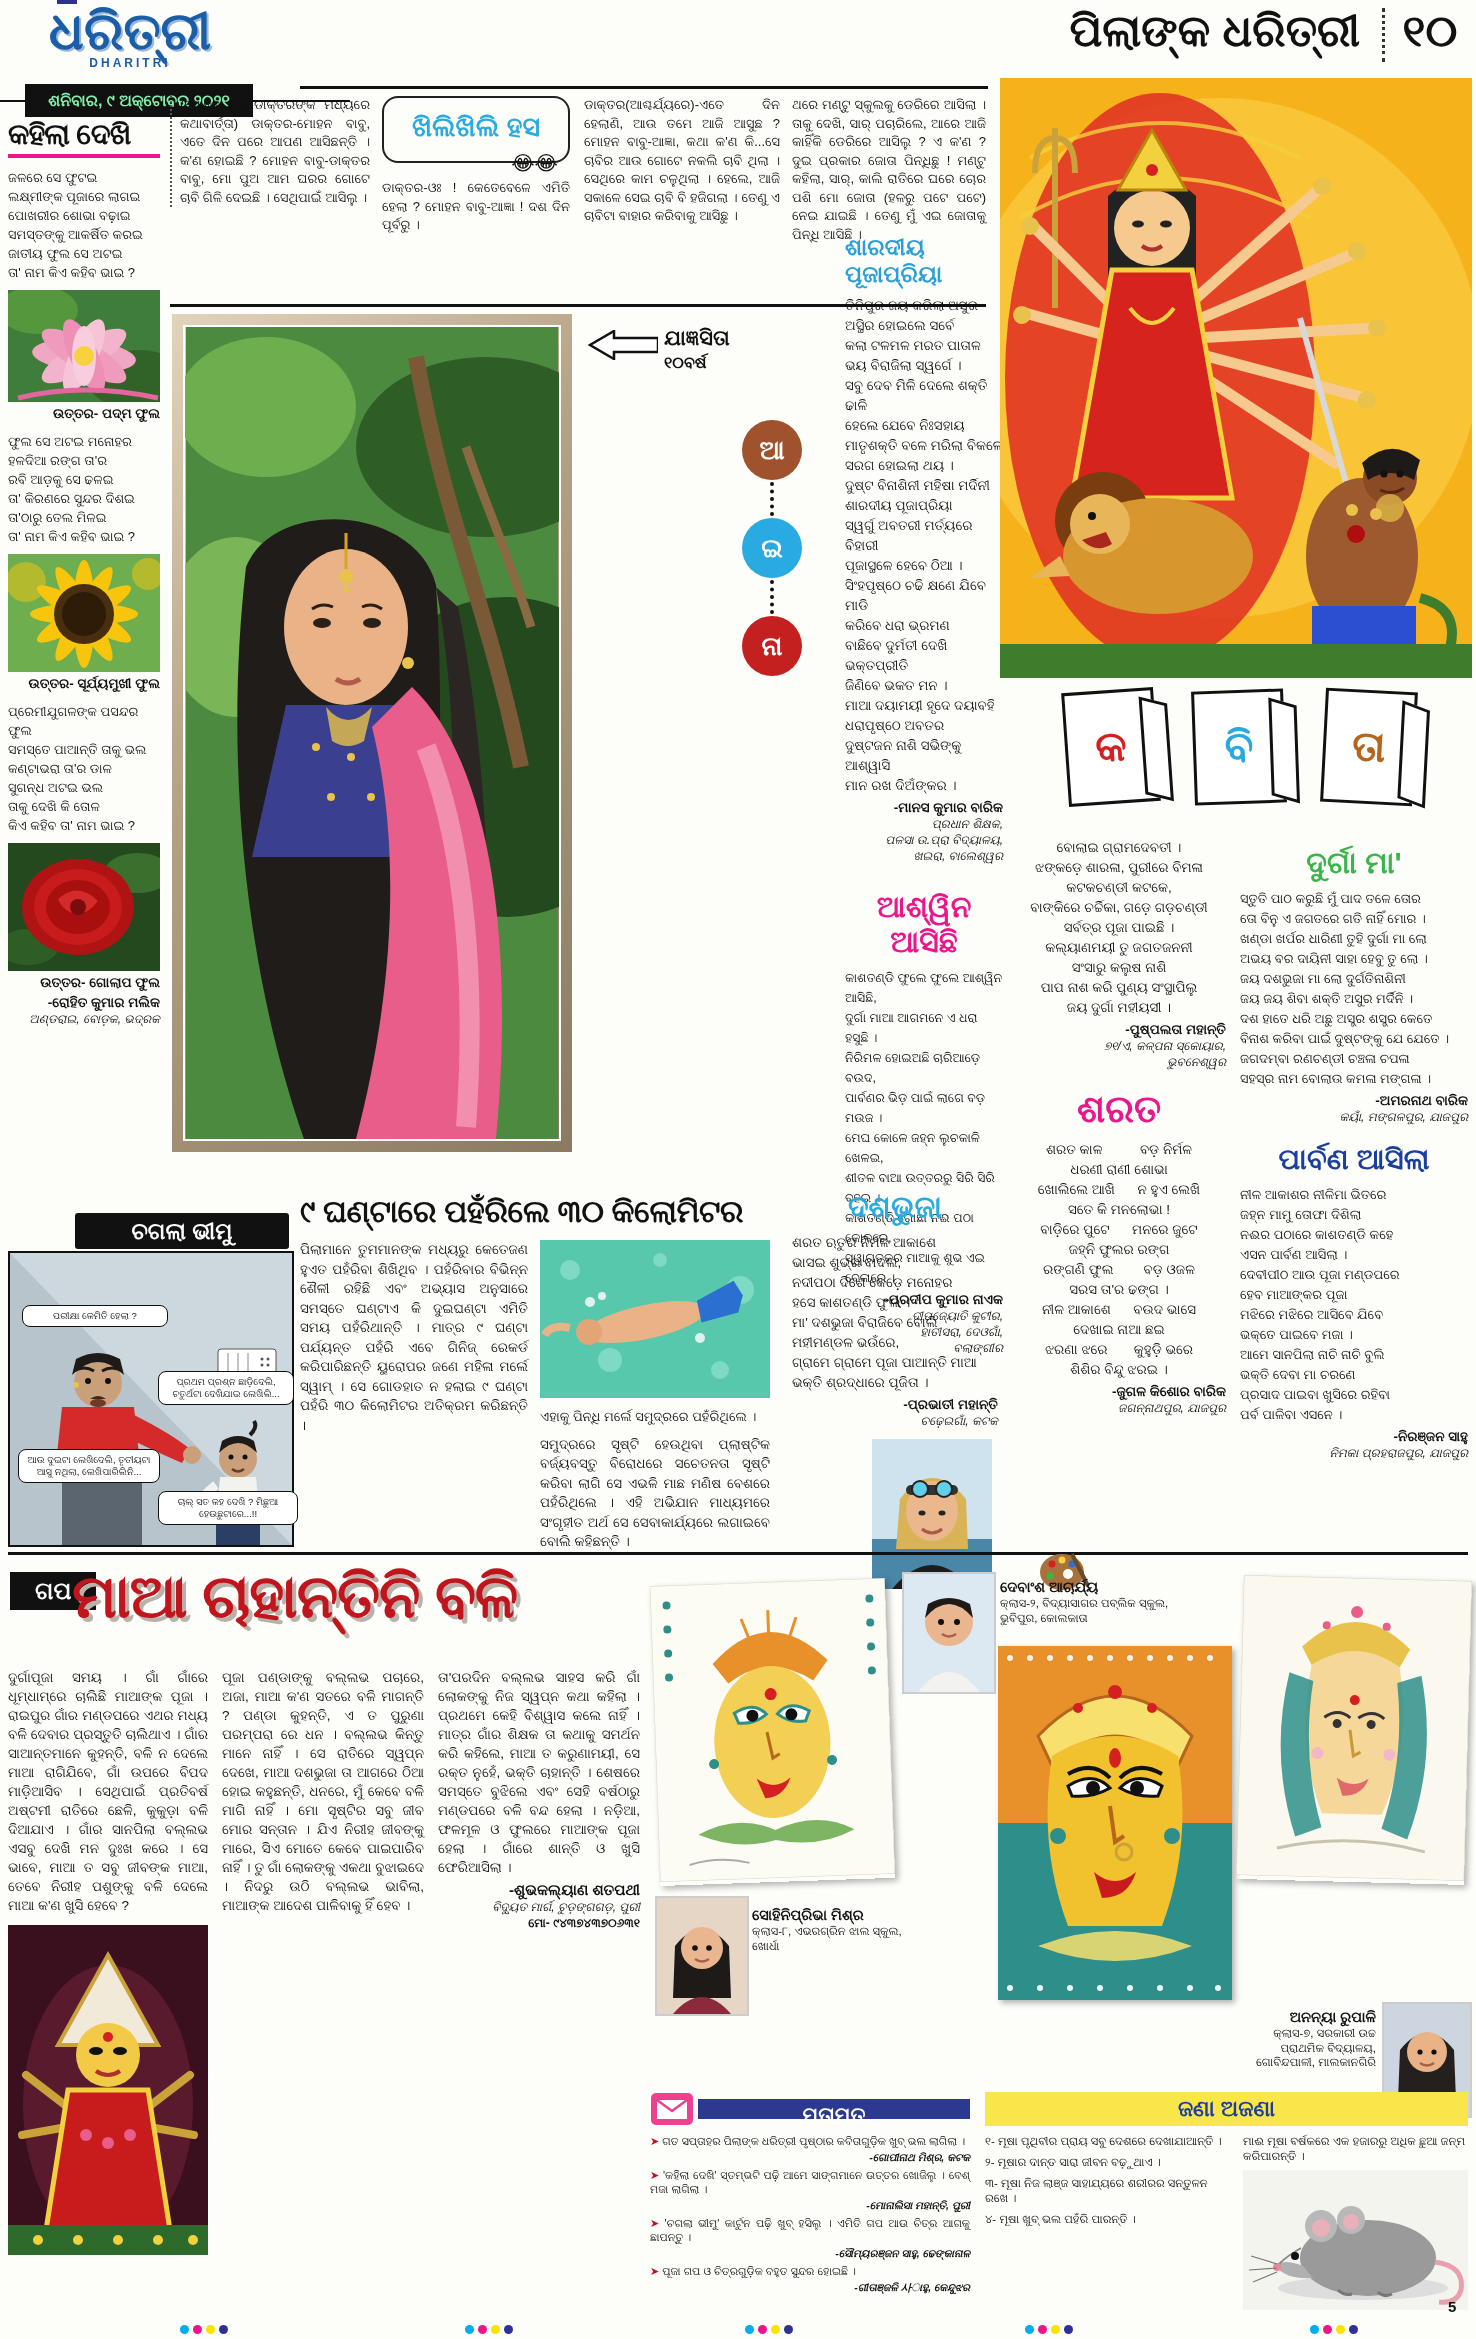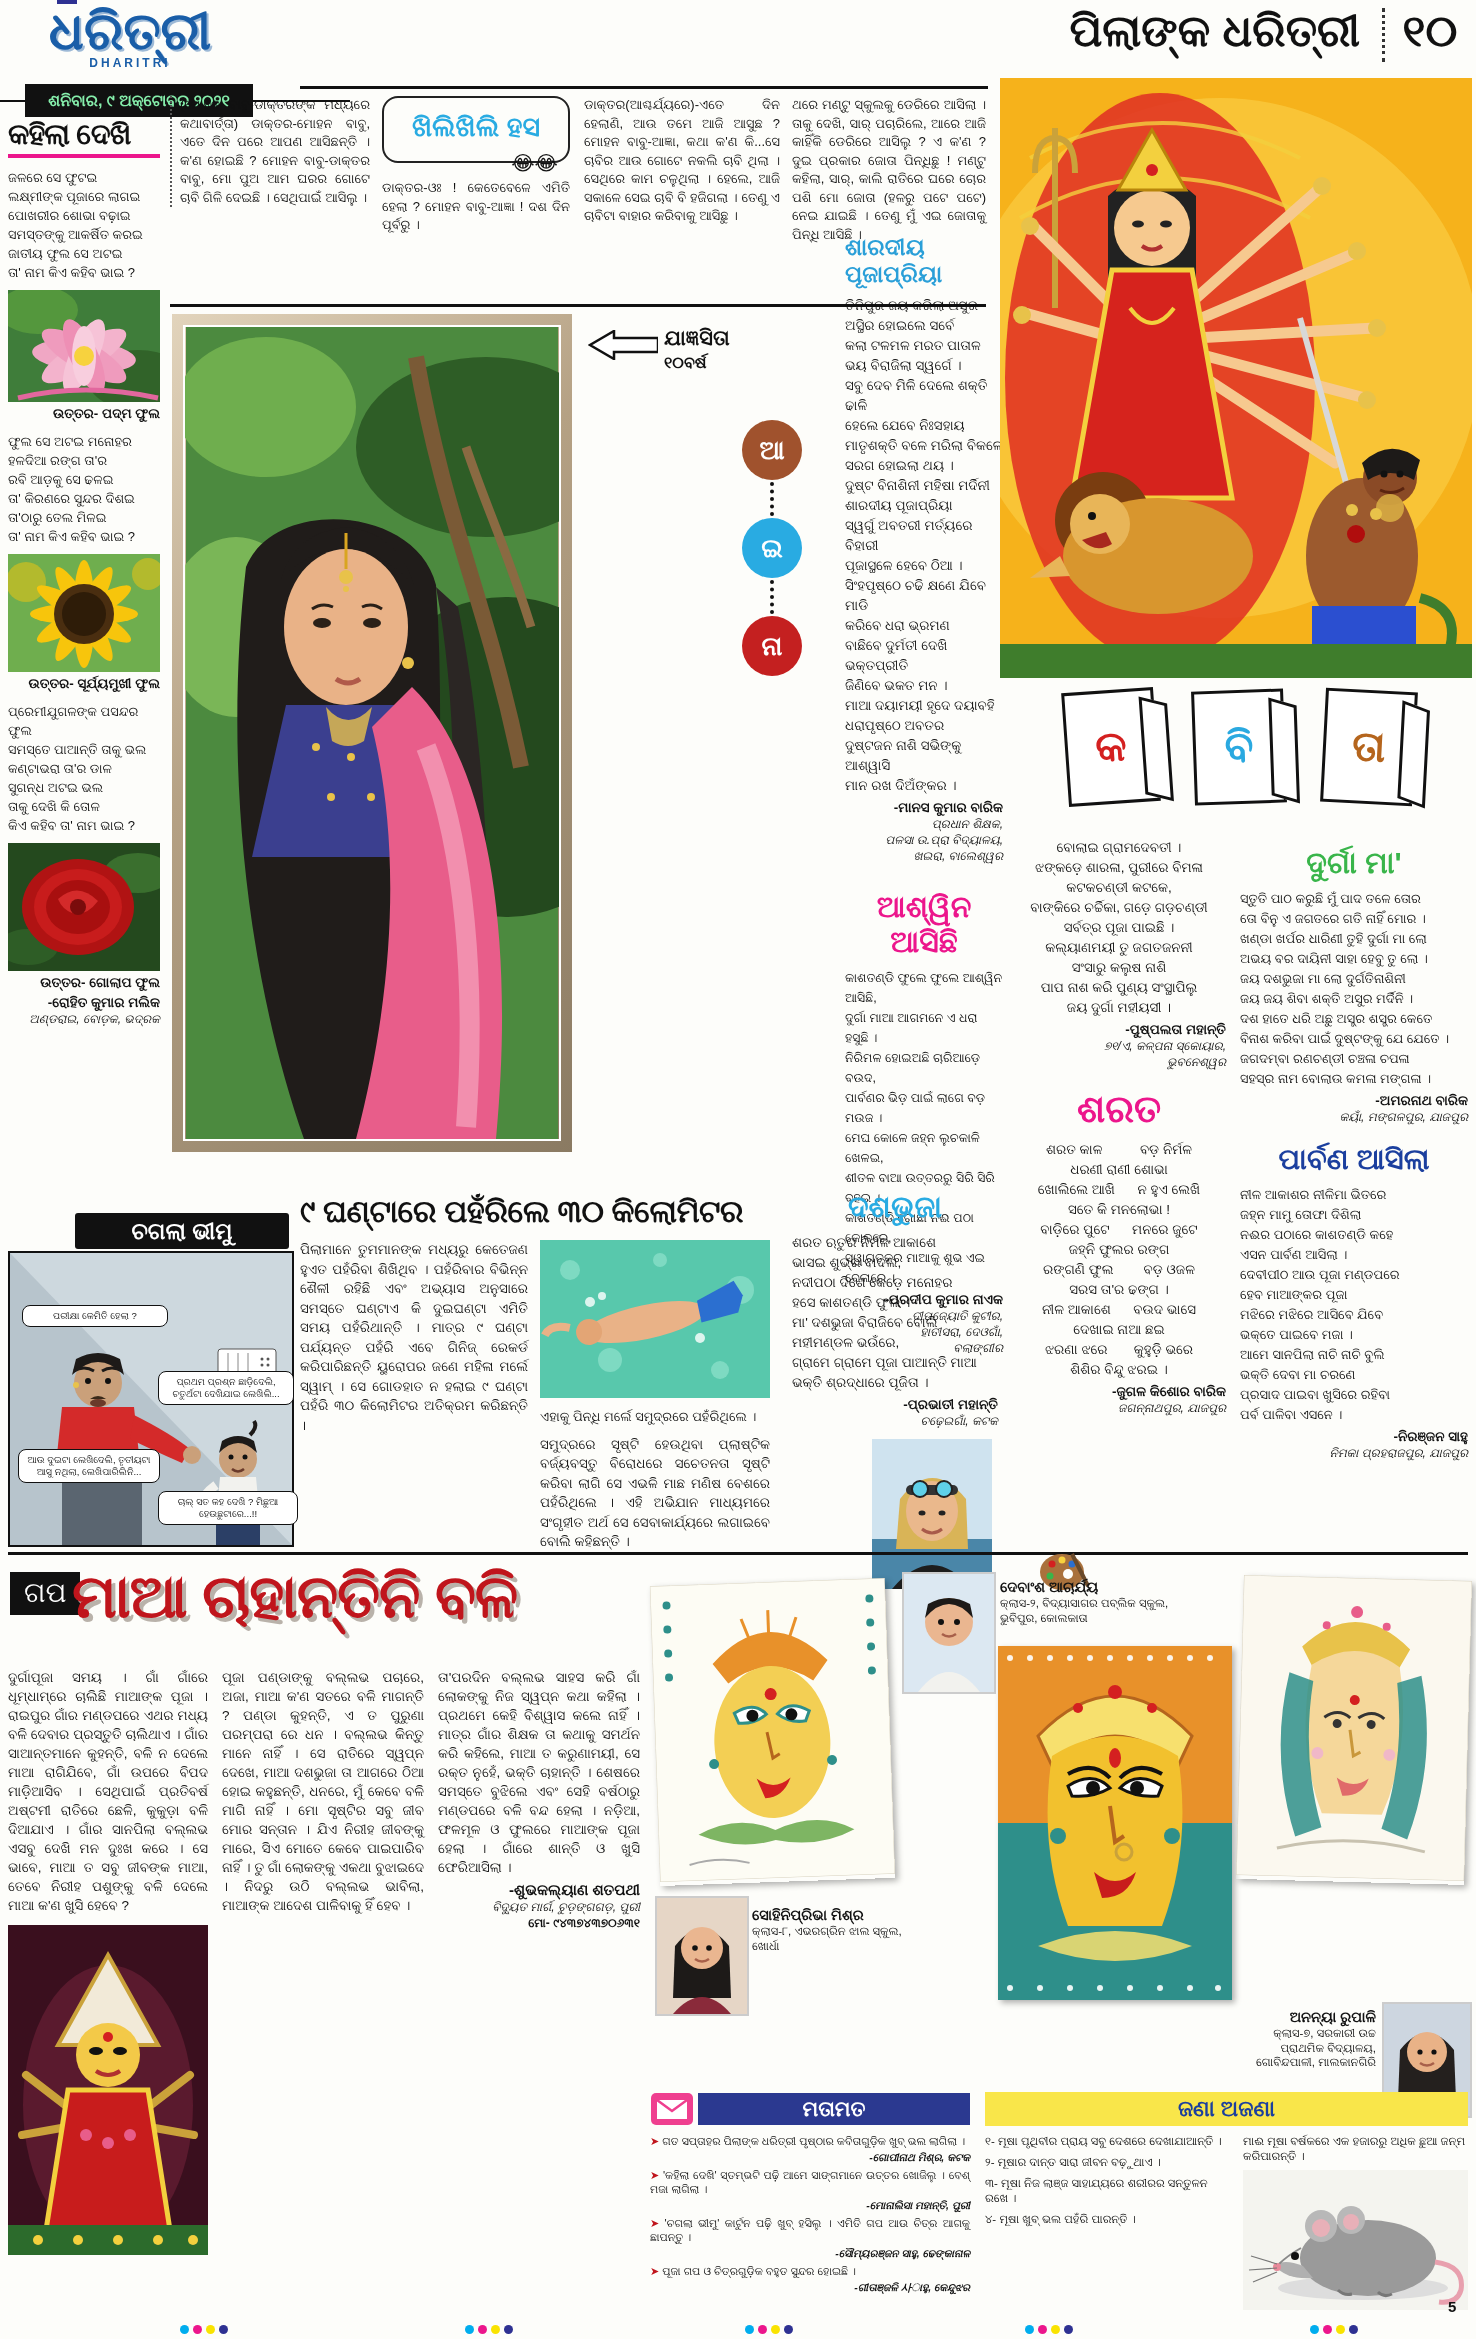--- a/index.html
+++ b/index.html
@@ -473,21 +473,21 @@
       <circle cx="186" cy="260" r="6" fill="#caa07a"></circle>
     </svg>
     <div class="bubble" style="left:12px;top:52px;width:132px;">ପରୀକ୍ଷା କେମିତି ହେଲା ?</div>
     <div class="bubble" style="left:148px;top:118px;width:122px;">ପ୍ରଥମ ପ୍ରଶ୍ନ ଛାଡ଼ିଦେଲି, ଚତୁର୍ଥଟା ଦେଖିଯାଇ ଲେଖିଲି...</div>
     <div class="bubble" style="left:8px;top:196px;width:128px;">ଆଉ ଦୁଇଟା ଲେଖିଦେଲି, ତୃତୀୟଟା ଆସୁ ନଥିଲା, ଲେଖିପାରିଲିନି...</div>
     <div class="bubble" style="left:148px;top:238px;width:126px;">ଚାଲ୍ ସତ କହ ଦେଖି ? ମିଛୁଆ ହେଉଛୁଟାରେ...!!</div>
   </div>
 
   <div class="abs rule" style="left:8px;top:1552px;width:1460px;height:3px;"></div>
 
-  <div class="abs" style="left:10px;top:1572px;background:#111;color:#fff;font-size:28px;font-weight:normal;padding:5px 14px;">ଗପ</div>
+  <div class="abs" style="left:10px;top:1572px;background:#111;color:#fff;font-size:24px;font-weight:bold;padding:5px 25px;">ଗପ</div>
   <div class="abs" style="left:72px;top:1562px;width:580px;font-size:60px;font-weight:bold;color:#c0151c;text-shadow:4px 4px 0 #b9b2aa;letter-spacing:-1px;">ମାଆ ଚାହାନ୍ତିନି ବଳି</div>
 
   <div class="abs" style="left:8px;top:1668px;width:200px;">
     <div class="body-txt" style="font-size:13.5px;line-height:19px;">ଦୁର୍ଗାପୂଜା ସମୟ । ଗାଁ ଗାଁରେ ଧୂମ୍‌ଧାମ୍‌ରେ ଚାଲିଛି ମାଆଙ୍କ ପୂଜା । ରାଇପୁର ଗାଁର ମଣ୍ଡପରେ ଏଥର ମଧ୍ୟ ବଳି ଦେବାର ପ୍ରସ୍ତୁତି ଚାଲିଥାଏ । ଗାଁର ସାଆନ୍ତମାନେ କୁହନ୍ତି, ବଳି ନ ଦେଲେ ମାଆ ରାଗିଯିବେ, ଗାଁ ଉପରେ ବିପଦ ମାଡ଼ିଆସିବ । ସେଥିପାଇଁ ପ୍ରତିବର୍ଷ ଅଷ୍ଟମୀ ରାତିରେ ଛେଳି, କୁକୁଡ଼ା ବଳି ଦିଆଯାଏ । ଗାଁର ସାନପିଲା ବଲ୍ଲଭ ଏସବୁ ଦେଖି ମନ ଦୁଃଖ କରେ । ସେ ଭାବେ, ମାଆ ତ ସବୁ ଜୀବଙ୍କ ମାଆ, ତେବେ ନିରୀହ ପଶୁଙ୍କୁ ବଳି ଦେଲେ ମାଆ କ'ଣ ଖୁସି ହେବେ ?</div>
     <svg width="200" height="330" viewBox="0 0 200 330" style="margin-top:10px;">
       <rect width="200" height="330" fill="#3a0f1e"></rect>
       <ellipse cx="100" cy="180" rx="85" ry="140" fill="#5a1a2e"></ellipse>
       <path d="M100,30 L150,120 L50,120Z" fill="#f2ead8" stroke="#caa23a" stroke-width="4"></path>
       <circle cx="100" cy="130" r="32" fill="#f3c948"></circle>
       <ellipse cx="88" cy="126" rx="7" ry="4" fill="#111"></ellipse>
@@ -690,21 +690,21 @@
     <path d="M14,112 Q43,80 72,112Z" fill="#e06a9a"></path>
   </svg>
 
   <div class="abs" style="left:650px;top:2092px;width:320px;">
     <div style="display:flex;align-items:center;">
       <svg width="44" height="34" viewBox="0 0 44 34">
         <rect x="1" y="1" width="42" height="32" rx="5" fill="#ef3f8f"></rect>
         <rect x="7" y="8" width="30" height="19" fill="#fff"></rect>
         <path d="M7,8 L22,19 L37,8" stroke="#ef3f8f" stroke-width="2.5" fill="none"></path>
       </svg>
-      <div style="flex:1;background:#2b3990;color:#fff;font-size:21px;font-weight:bold;text-align:center;height:32px;line-height:32px;margin-left:4px;">ମତାମତ</div>
+      <div style="flex:1;background:#2b3990;color:#fff;font-size:21px;font-weight:bold;text-align:center;height:20px;line-height:32px;margin-left:4px;">ମତାମତ</div>
     </div>
     <div style="margin-top:8px;">
       <div class="mat-item"><span class="arrow">➤ </span><span>ଗତ ସପ୍ତାହର ପିଲାଙ୍କ ଧରିତ୍ରୀ ପୃଷ୍ଠାର କବିତାଗୁଡ଼ିକ ଖୁବ୍ ଭଲ ଲାଗିଲା ।</span></div>
       <div class="mat-by">-ଗୋପୀନାଥ ମିଶ୍ର, କଟକ</div>
       <div class="mat-item"><span class="arrow">➤ </span><span>'କହିଲା ଦେଖି' ସ୍ତମ୍ଭଟି ପଢ଼ି ଆମେ ସାଙ୍ଗମାନେ ଉତ୍ତର ଖୋଜିଲୁ । ବେଶ୍ ମଜା ଲାଗିଲା ।</span></div>
       <div class="mat-by">-ମୋନାଲିସା ମହାନ୍ତି, ପୁରୀ</div>
       <div class="mat-item"><span class="arrow">➤ </span><span>'ଚଗଲା ଭୀମୁ' କାର୍ଟୁନ ପଢ଼ି ଖୁବ୍ ହସିଲୁ । ଏମିତି ଗପ ଆଉ ଚିତ୍ର ଆଗକୁ ଛାପନ୍ତୁ ।</span></div>
       <div class="mat-by">-ସୌମ୍ୟରଞ୍ଜନ ସାହୁ, ଢେଙ୍କାନାଳ</div>
       <div class="mat-item"><span class="arrow">➤ </span><span>ପୂଜା ଗପ ଓ ଚିତ୍ରଗୁଡ଼ିକ ବହୁତ ସୁନ୍ଦର ହୋଇଛି ।</span></div>
       <div class="mat-by">-ଗୀତାଞ୍ଜଳି 사ାହୁ, କେନ୍ଦୁଝର</div>

